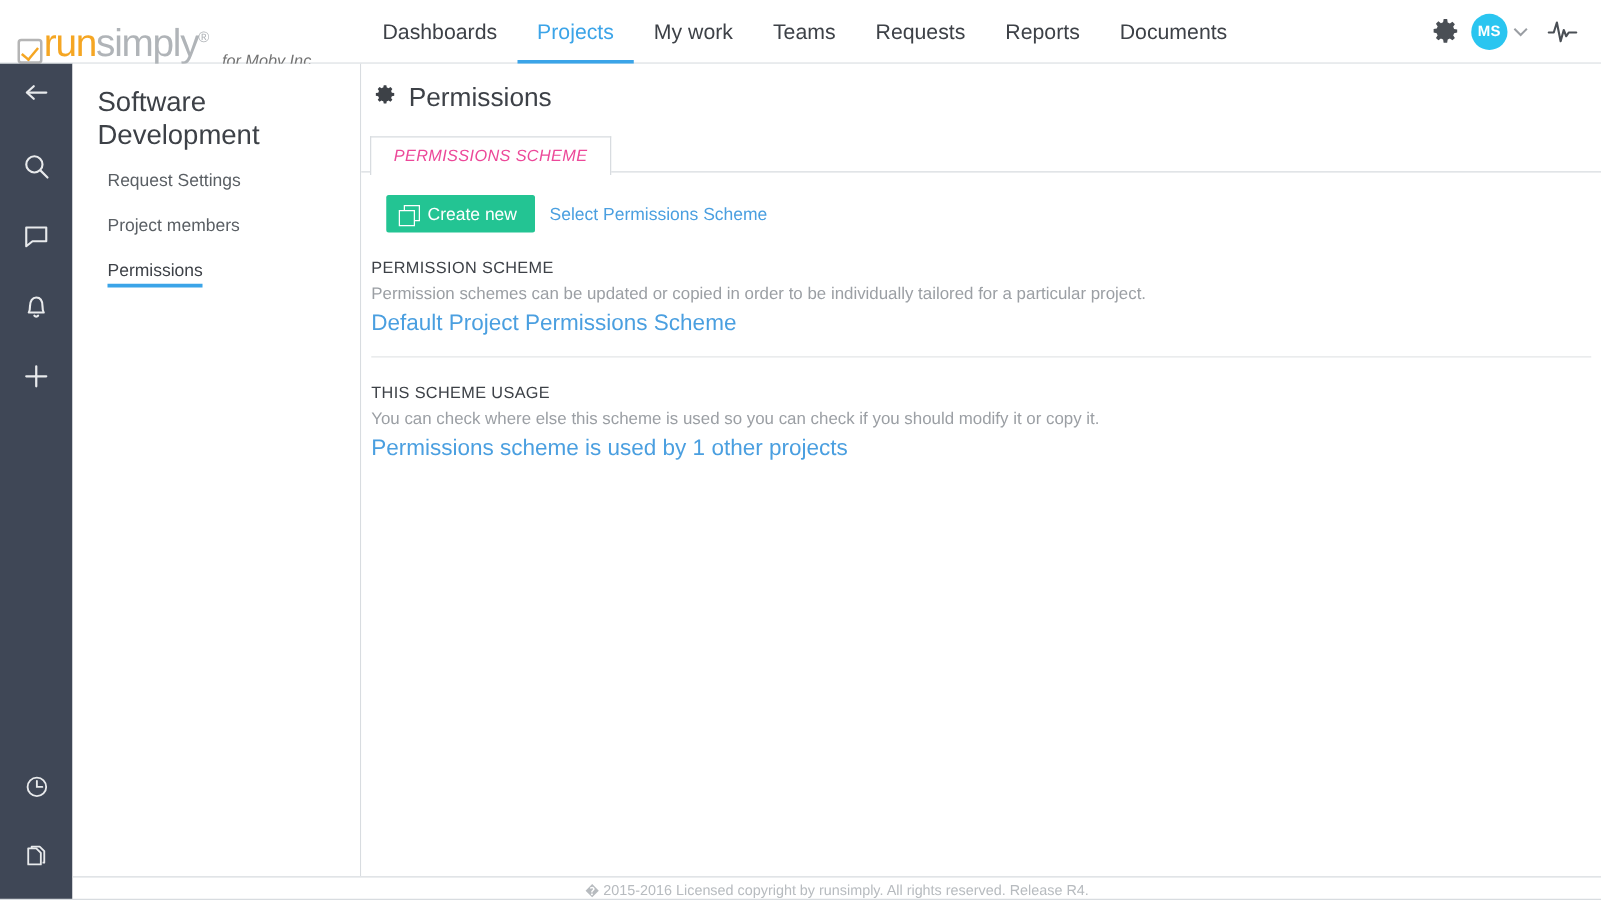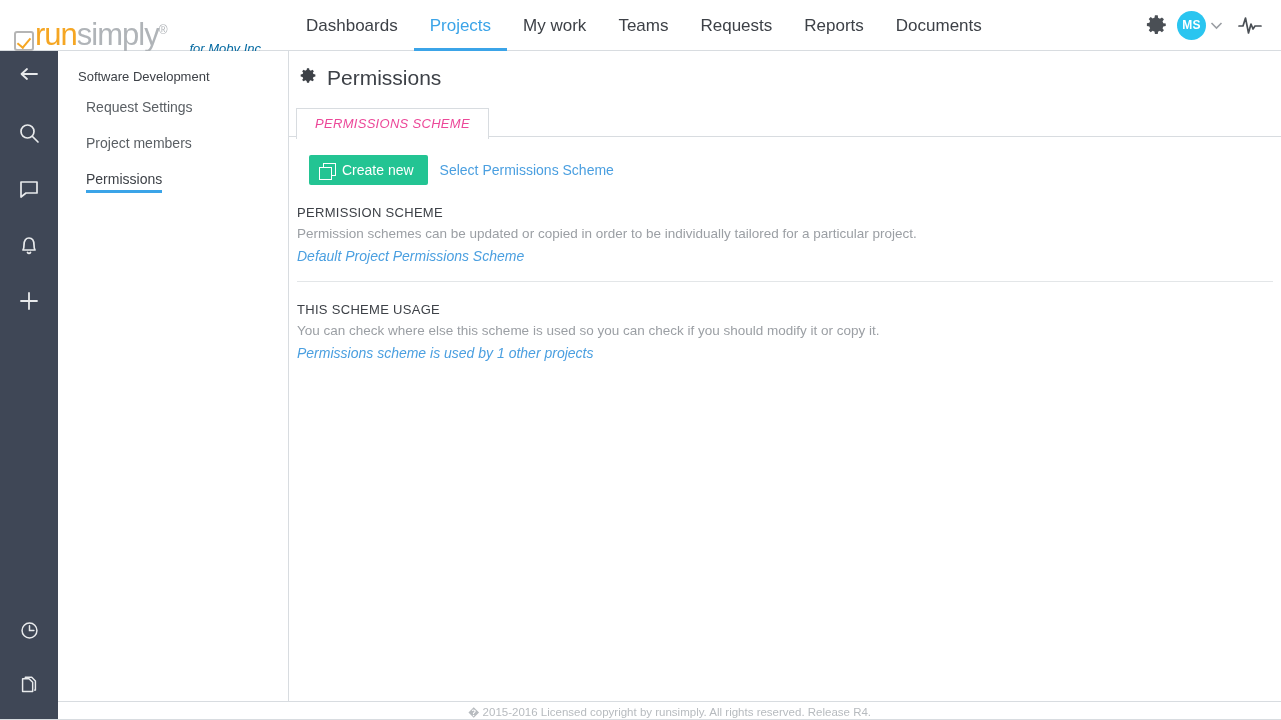--- a/index.html
+++ b/index.html
@@ -48,22 +48,22 @@
     font-weight: 400;
     line-height: 1;
     position: relative;
     top: -1px;
   }
   .logo-run { color: #f5a623; }
   .logo-simply { color: #b0b4b8; }
   .logo-reg { font-size: 12px; color: #b0b4b8; vertical-align: super; }
   .logo-tag {
     font-size: 13px; font-style: italic;
-    color: #0369a1;
-    margin-left: 23px;
+    color: #737373;
+    margin-left: 11px;
     position: relative; top: 5px;
   }
 
   .nav {
     display: flex; align-items: flex-end;
     height: 51px;
     flex: 1 1 auto;
   }
   .nav-item {
     font-size: 17px;
@@ -115,21 +115,21 @@
 
   
   .sidebar {
     position: absolute; top: 51px; left: 58px;
     width: 231px; height: 650px;
     background: #ffffff;
     border-right: 1px solid #d8dce0;
     padding-top: 10px;
   }
   .sidebar-title {
-    font-size: 13px; color: #3d4147;
+    font-size: 22px; color: #3d4147;
     padding: 8px 0 8px 20px;
     font-weight: 400;
   }
   .side-item {
     font-size: 14px; color: #5a5f64;
     padding: 7px 0 7px 28px;
     cursor: pointer;
     display: block;
   }
   .side-item span {
@@ -223,21 +223,21 @@
   .section { padding-top: 20px; }
   .section-head {
     font-size: 13px; color: #3d4147;
     letter-spacing: 0.3px;
     padding-bottom: 6px;
   }
   .section-desc {
     font-size: 13.5px; color: #9b9fa4;
     padding-bottom: 6px;
   }
-  .section-link { font-size: 14px; font-style: italic; }
+  .section-link { font-size: 18px; }
   .divider {
     border-top: 1px solid #e3e6e8;
     margin-top: 16px;
     width: 100%;
   }
 
   
   .footer {
     position: absolute; left: 58px; top: 701px;
     width: 1223px; height: 19px;

